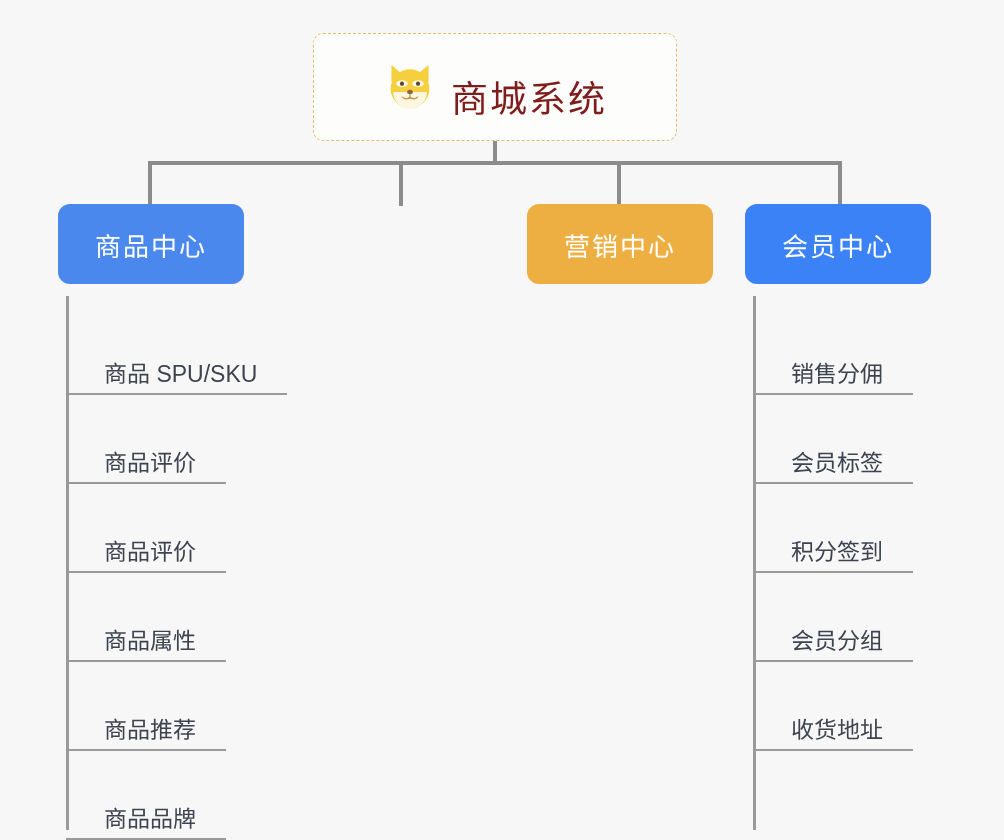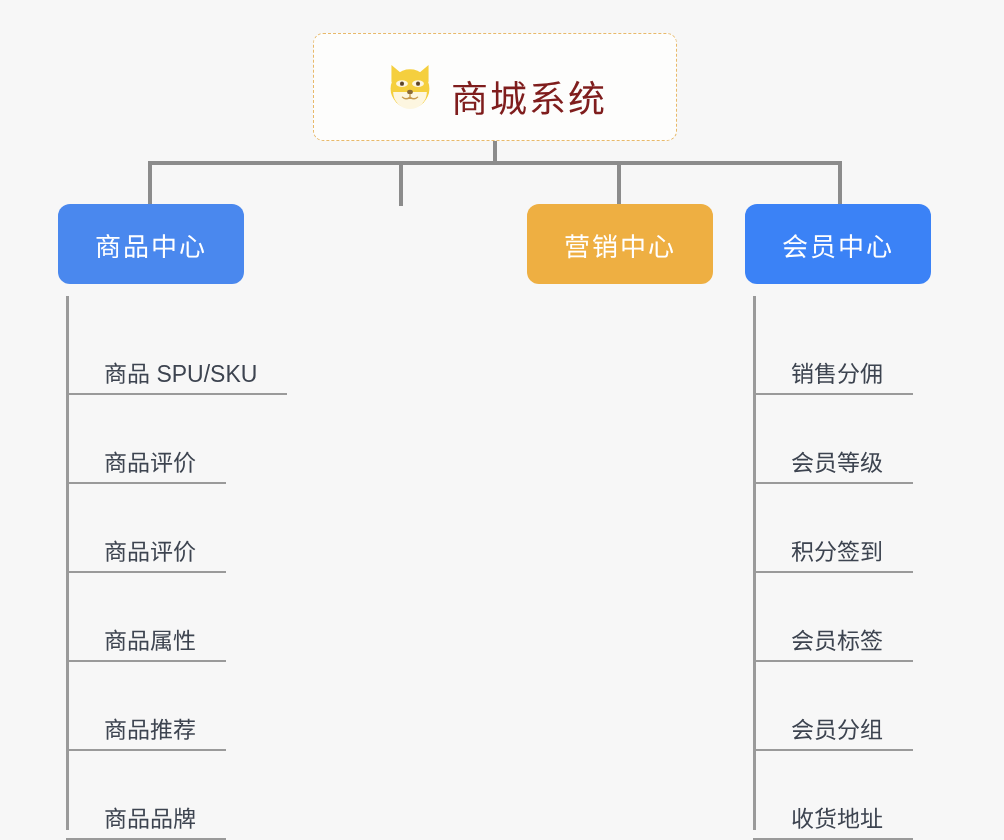--- a/index.html
+++ b/index.html
@@ -185,29 +185,26 @@
   <div class="branch" style="left:745px; width:210px;">
     <div class="branch-head" style="width:186px; background:#3b82f6;">
       <span>会员中心</span>
     </div>
     <div class="leaf-list">
       <div class="leaf-trunk" style="height:534px;"></div>
       <div class="leaf-item">
           <span class="leaf-label">销售分佣</span>
         </div>
       <div class="leaf-item">
-          <span class="leaf-label">会员等级</span>
+          <span class="leaf-label">会员标签</span>
         </div>
       <div class="leaf-item">
           <span class="leaf-label">积分签到</span>
         </div>
       <div class="leaf-item">
-          <span class="leaf-label">会员标签</span>
-        </div>
-      <div class="leaf-item">
           <span class="leaf-label">会员分组</span>
         </div>
       <div class="leaf-item">
           <span class="leaf-label">收货地址</span>
         </div>
     </div>
   </div>
 
 </div>
 

